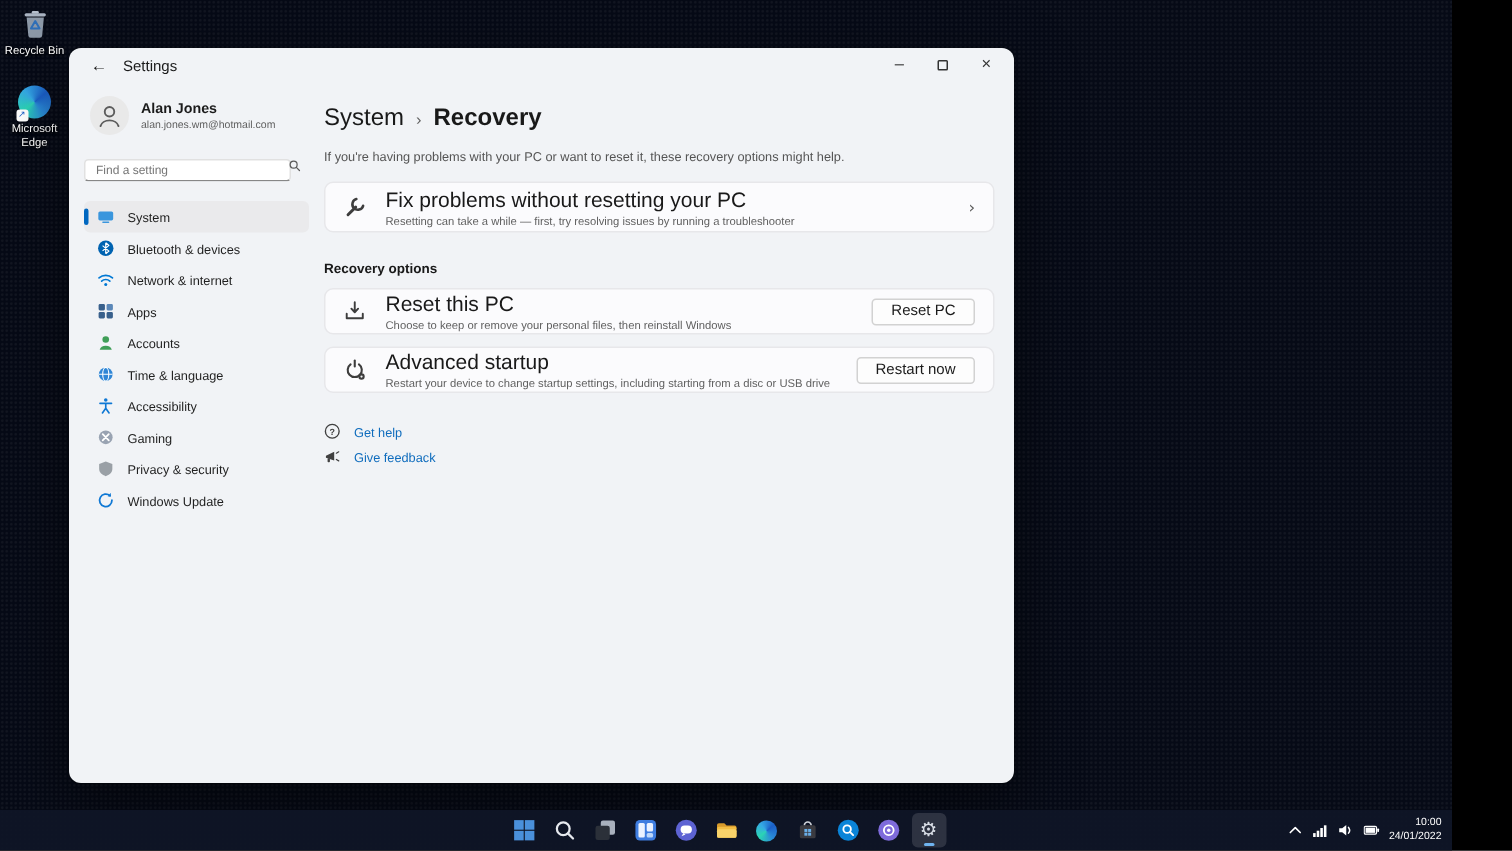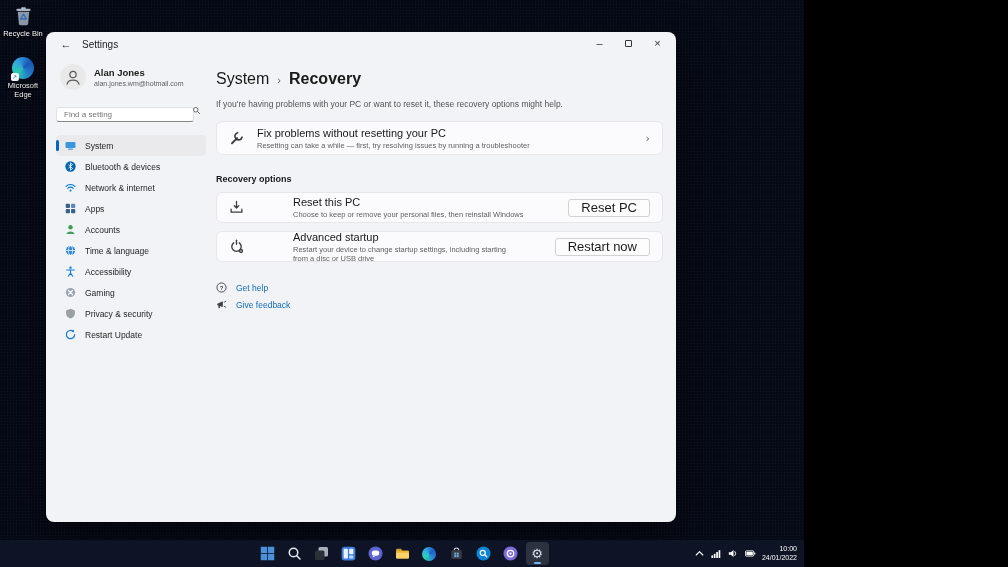--- a/index.html
+++ b/index.html
@@ -1,18 +1,18 @@
 <!DOCTYPE html>
 <html><head>
 <meta charset="utf-8">
 <style>
   * { margin:0; padding:0; box-sizing:border-box; }
   html,body { background:#000; }
   .screen {
-    position:relative; width:804px; height:567px; overflow:hidden;
+    position:relative; width:968px; height:567px; overflow:hidden;
     font-family:"Liberation Sans","DejaVu Sans",sans-serif;
     -webkit-font-smoothing:antialiased;
   }
   
   .wallpaper {
     position:absolute; inset:0;
     background-color:#060a16;
     background-image:
       radial-gradient(circle 70px at 71.5% 44%, rgba(186,200,228,.9) 0 18%, rgba(140,162,205,.55) 45%, rgba(90,115,165,.25) 75%, transparent 100%),
       radial-gradient(ellipse 240px 130px at 76% 52%, rgba(110,135,185,.35), transparent 70%),
@@ -76,29 +76,29 @@
   .content { position:absolute; left:170px; top:38px; width:447px; }
   .breadcrumb { display:flex; align-items:baseline; gap:8px; }
   .crumb-root { font-size:16px; font-weight:400; color:#191919; }
   .crumb-sep { font-size:11px; color:#616161; }
   .crumb-cur { font-size:16px; font-weight:700; color:#191919; }
   .intro { margin-top:11px; font-size:8.5px; color:#545454; }
   .card { background:#fbfbfd; border:1px solid #e7e7ea; border-radius:6px;
     display:flex; align-items:center; padding:0 12px; }
   .card.trouble { margin-top:12px; height:34px; }
   .row-ic { width:15px; height:15px; margin-right:13px; flex:0 0 15px; }
-  .card-tt { font-size:11px; color:#191919; }
+  .card-tt { font-size:14px; color:#191919; }
   .card-sub { font-size:7.5px; color:#616161; margin-top:2px; }
   .chev { margin-left:auto; font-size:11px; color:#5c5c5c;
     font-family:"DejaVu Sans",sans-serif; }
   .section-title { margin-top:19px; font-size:9px; font-weight:700; color:#191919; }
-  .card.opt { margin-top:8px; height:31px;gap:36px; }
+  .card.opt { margin-top:8px; height:31px; }
   .opt-gap { margin-top:7px; }
   .btn { margin-left:auto; height:18px; padding:0 12px; background:#fdfdfd;
-    border:1px solid #d2d2d2; border-radius:3px; font-size:13px; color:#1b1b1b;
+    border:1px solid #d2d2d2; border-radius:3px; font-size:10px; color:#1b1b1b;
     display:flex; align-items:center; white-space:nowrap; }
   .foot { margin-top:20px; display:flex; flex-direction:column; gap:6px; }
   .foot-link { display:flex; align-items:center; gap:9px; width:max-content; }
   .foot-ic { width:11px; height:11px; }
   .foot-label { font-size:8.5px; color:#0f6cbd; }
   
   .taskbar { position:absolute; left:0; right:0; bottom:0; height:27px;
     background:rgba(15,21,38,.94); display:flex; align-items:center; justify-content:center; gap:4px; }
   .tb-app { width:23px; height:23px; border-radius:4px; position:relative;
     display:flex; align-items:center; justify-content:center; }
@@ -247,21 +247,21 @@
           <svg class="nav-ic" viewBox="0 0 12 12">
             <path d="M6 0.8 L10.8 2.6 V6 c0 2.9 -2.2 4.4 -4.8 5.4 C3.4 10.4 1.2 8.9 1.2 6 V2.6 Z" fill="#9aa0a6"></path>
           </svg>
           <span>Privacy &amp; security</span>
         </div>
         <div class="nav-item">
           <svg class="nav-ic" viewBox="0 0 12 12">
             <path d="M10.5 6 a4.5 4.5 0 1 1 -1.4 -3.2" fill="none" stroke="#0f78d4" stroke-width="1.3" stroke-linecap="round"></path>
             <path d="M9.6 0.6 l0.2 2.4 -2.4 0.2 Z" fill="#0f78d4"></path>
           </svg>
-          <span>Restart Update</span>
+          <span>Windows Update</span>
         </div>
       </div>
     </div>
 
     <div class="content">
       <div class="breadcrumb">
         <span class="crumb-root">System</span>
         <span class="crumb-sep">›</span>
         <span class="crumb-cur">Recovery</span>
       </div>

